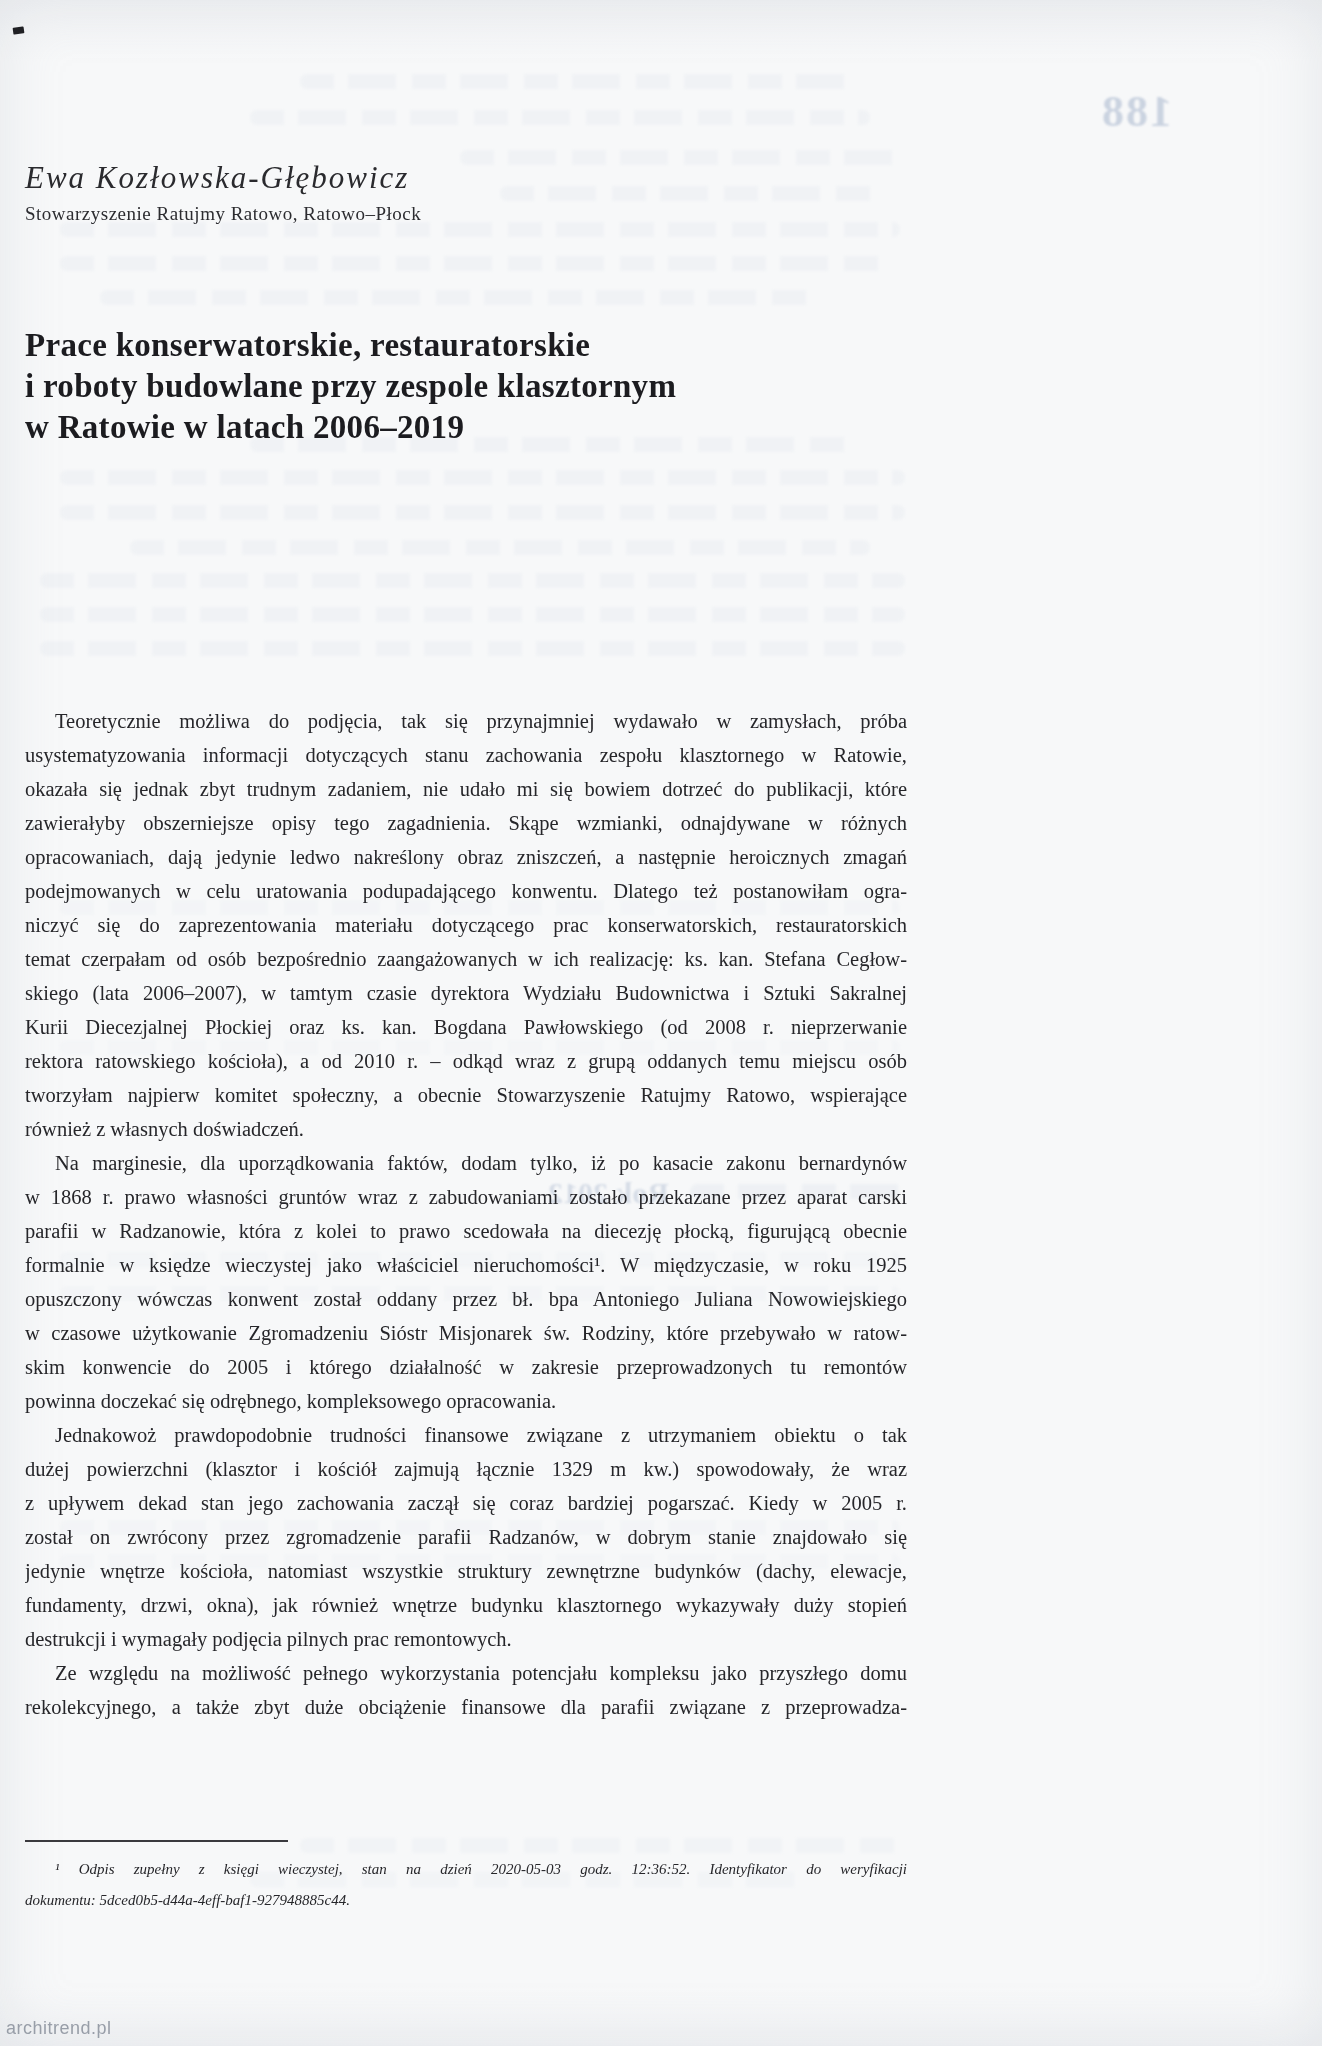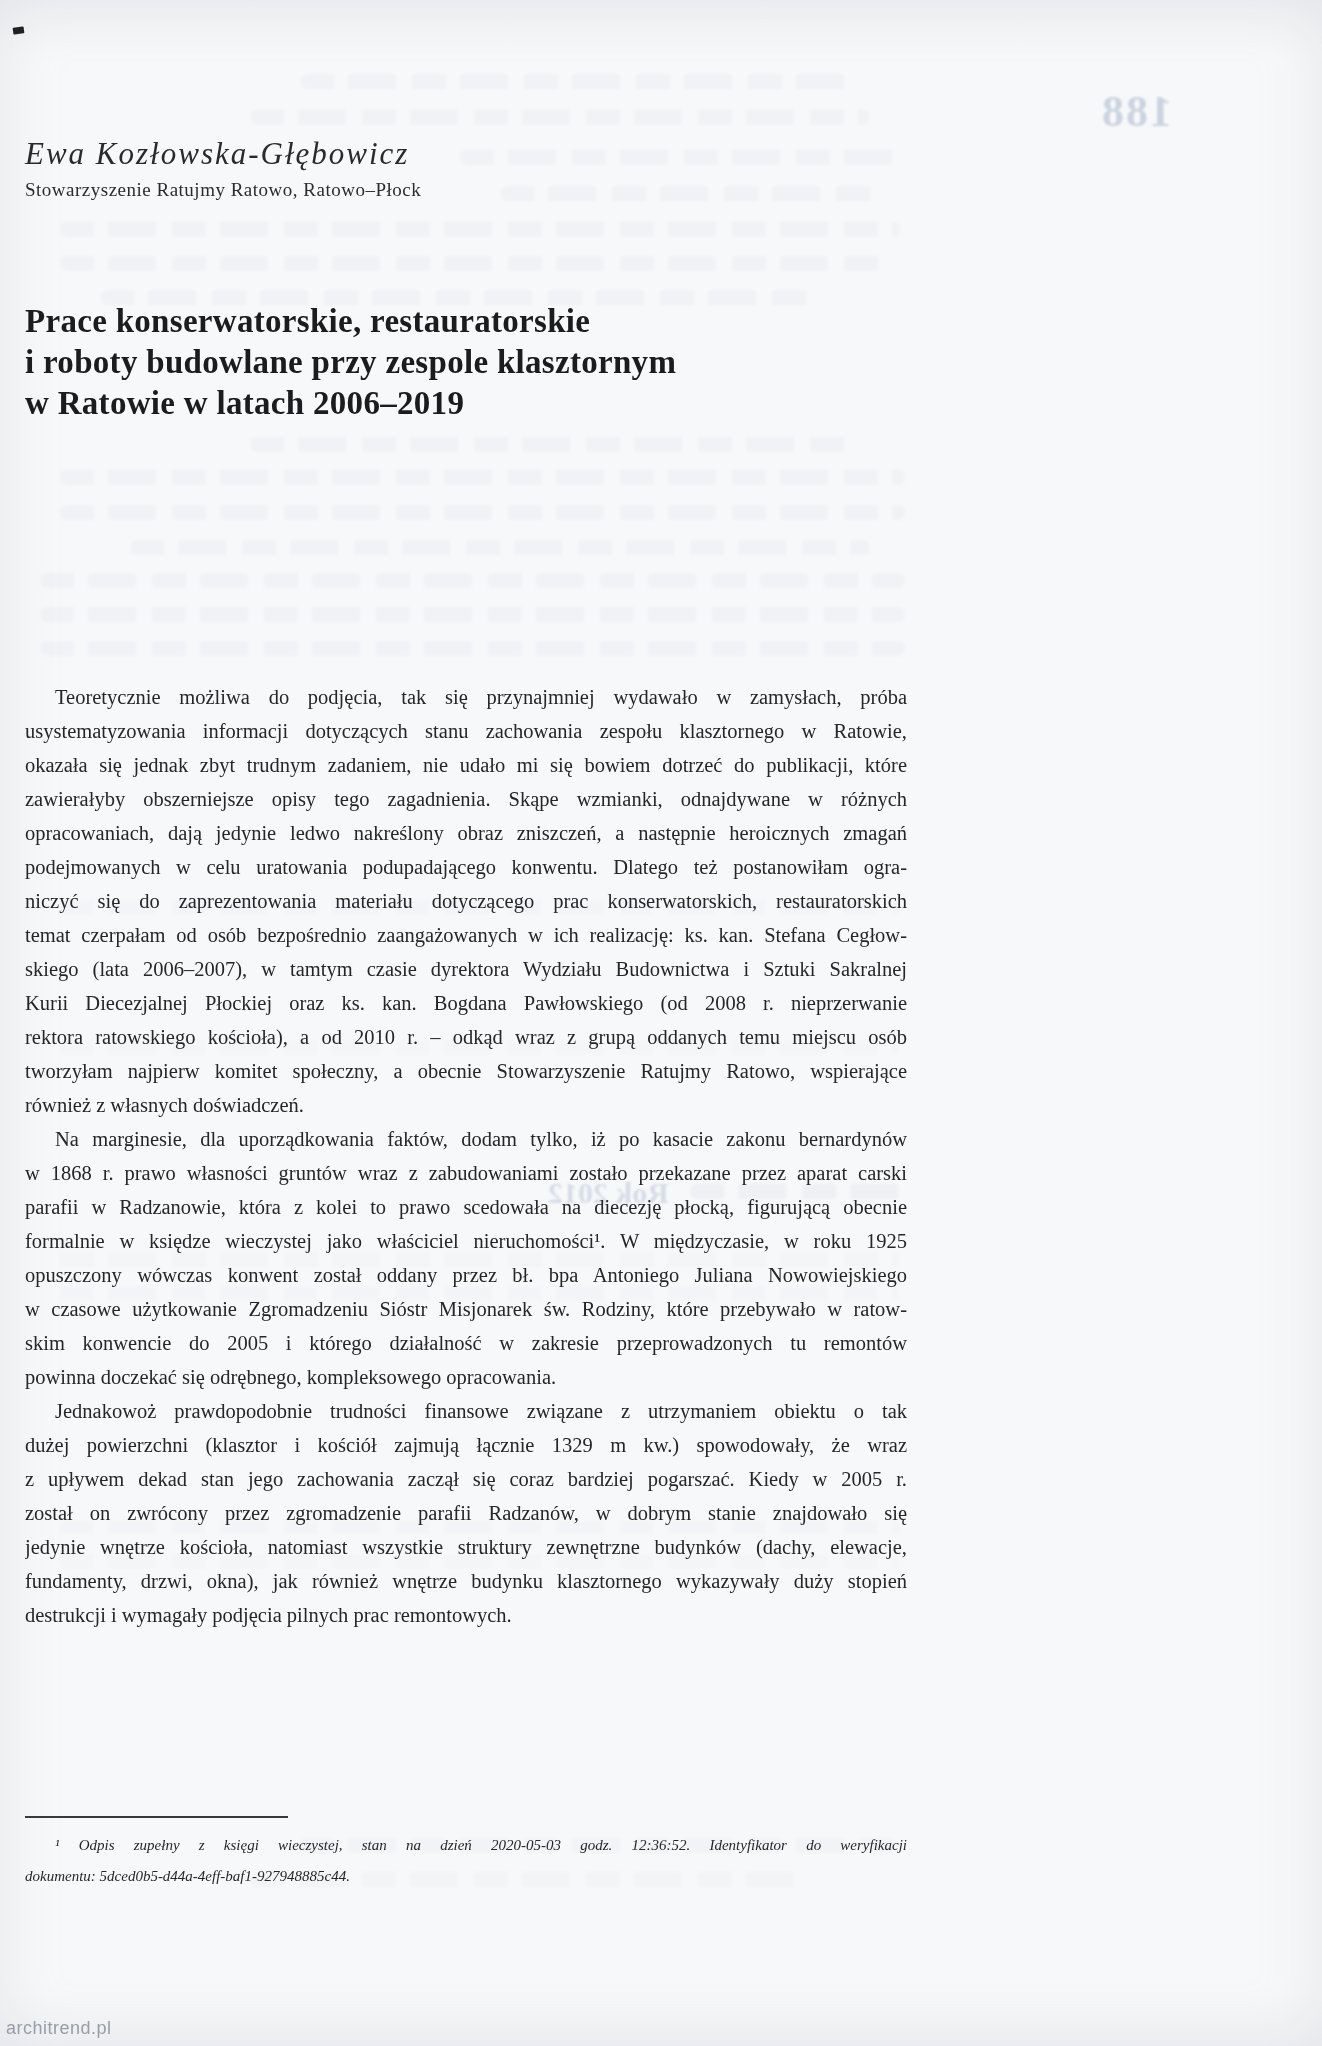--- a/index.html
+++ b/index.html
@@ -30,21 +30,21 @@
     font-weight:bold; font-family:"Liberation Serif", serif;
     white-space:nowrap;
   }
   .ghost-pagenum { font-size:44px; letter-spacing:2px; }
   .ghost-heading { font-size:30px; opacity:0.75; }
   .corner-dash {
     position:absolute; left:13px; top:27px; width:11px; height:7px;
     background:#202024; transform:rotate(-8deg); border-radius:1px;
   }
   
-  .content { position:absolute; inset:0; z-index:2; }
+  .content { position:absolute; inset:0; z-index:2;margin-top:24px; }
   .author {
     position:absolute; left:25px; top:136px;
     font-size:31px; font-style:italic; letter-spacing:2px; color:#2a2a2e;
   }
   .affiliation {
     position:absolute; left:25px; top:179px;
     font-size:19px; letter-spacing:0.5px; color:#2c2c30;
   }
   .title {
     position:absolute; left:25px; top:301px; width:882px;
@@ -147,20 +147,24 @@
         </div>
       <div class="para">
           <div class="bodyline indent">Jednakowoż prawdopodobnie trudności finansowe związane z utrzymaniem obiektu o tak</div>
           <div class="bodyline">dużej powierzchni (klasztor i kościół zajmują łącznie 1329 m kw.) spowodowały, że wraz</div>
           <div class="bodyline">z upływem dekad stan jego zachowania zaczął się coraz bardziej pogarszać. Kiedy w 2005 r.</div>
           <div class="bodyline">został on zwrócony przez zgromadzenie parafii Radzanów, w dobrym stanie znajdowało się</div>
           <div class="bodyline">jedynie wnętrze kościoła, natomiast wszystkie struktury zewnętrzne budynków (dachy, elewacje,</div>
           <div class="bodyline">fundamenty, drzwi, okna), jak również wnętrze budynku klasztornego wykazywały duży stopień</div>
           <div class="bodyline flush">destrukcji i wymagały podjęcia pilnych prac remontowych.</div>
         </div>
+      <div class="para">
+          <div class="bodyline indent">Ze względu na możliwość pełnego wykorzystania potencjału kompleksu jako przyszłego domu</div>
+          <div class="bodyline">rekolekcyjnego, a także zbyt duże obciążenie finansowe dla parafii związane z przeprowadza-</div>
+        </div>
     </div>
 
     <div class="footnote-rule"></div>
 
     <div class="footnote-block">
         <div class="bodyline indent">¹ Odpis zupełny z księgi wieczystej, stan na dzień 2020-05-03 godz. 12:36:52. Identyfikator do weryfikacji</div>
         <div class="bodyline flush">dokumentu: 5dced0b5-d44a-4eff-baf1-927948885c44.</div>
       </div>
 
   </div>

